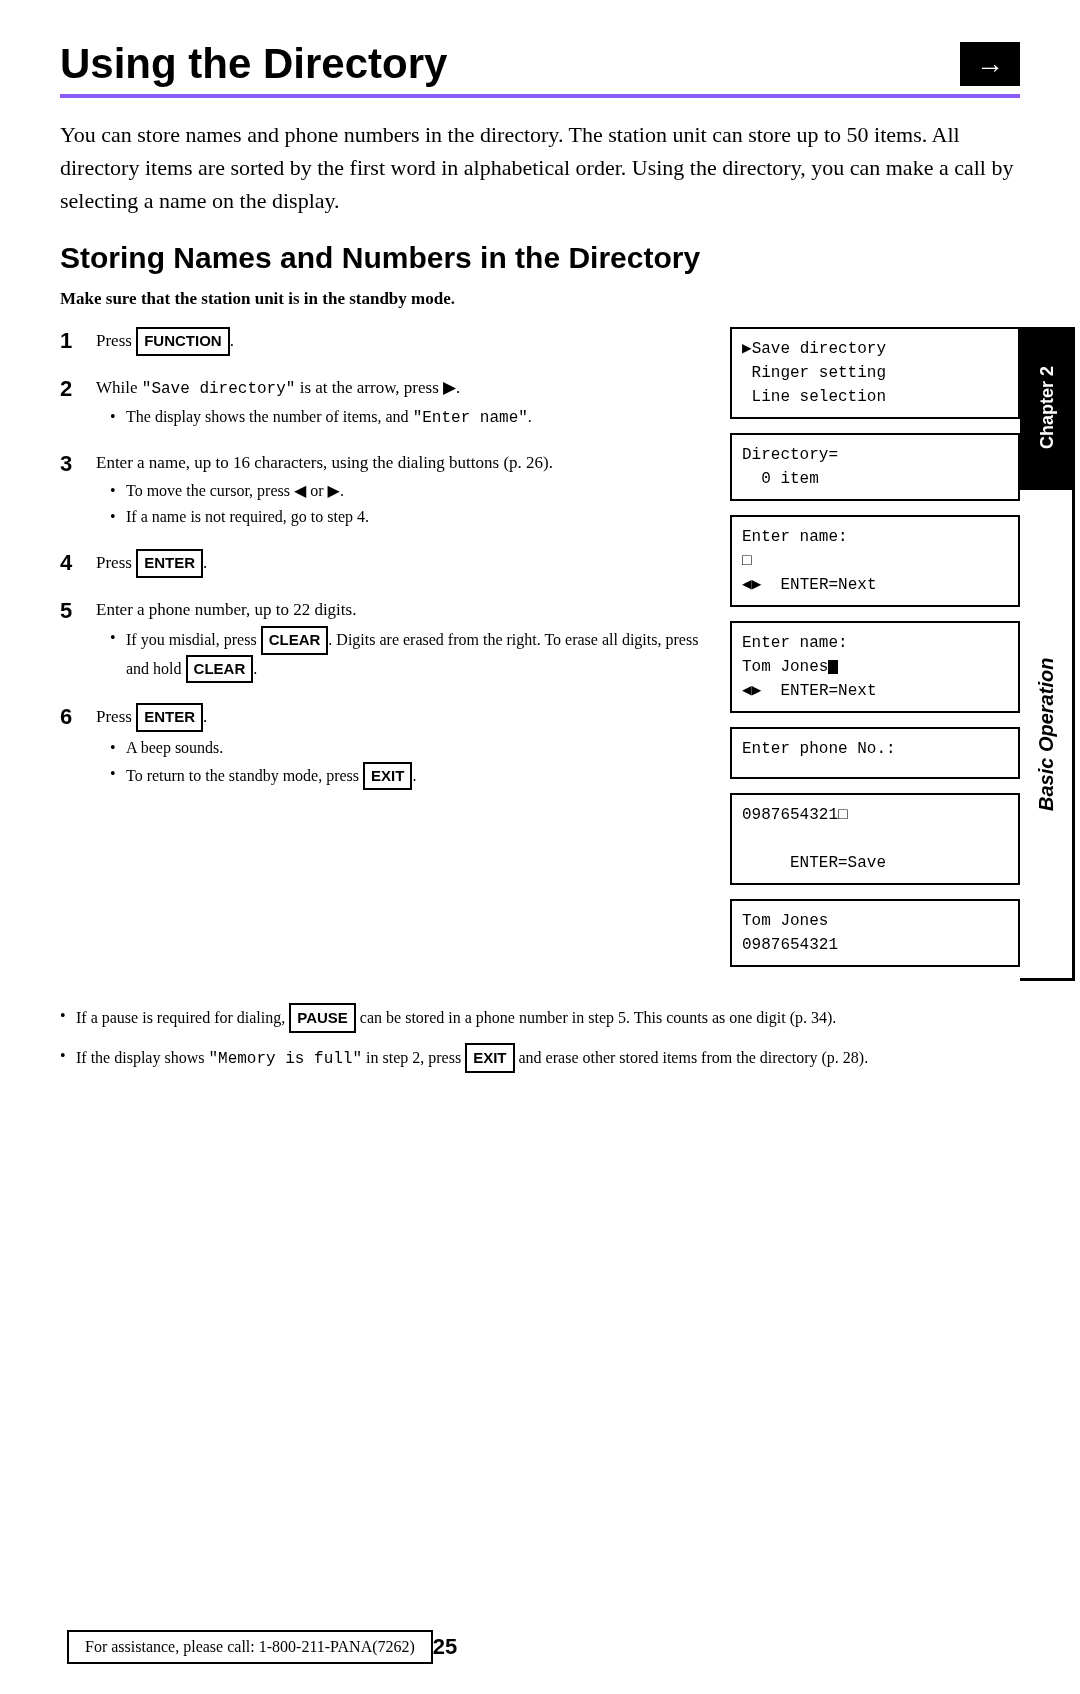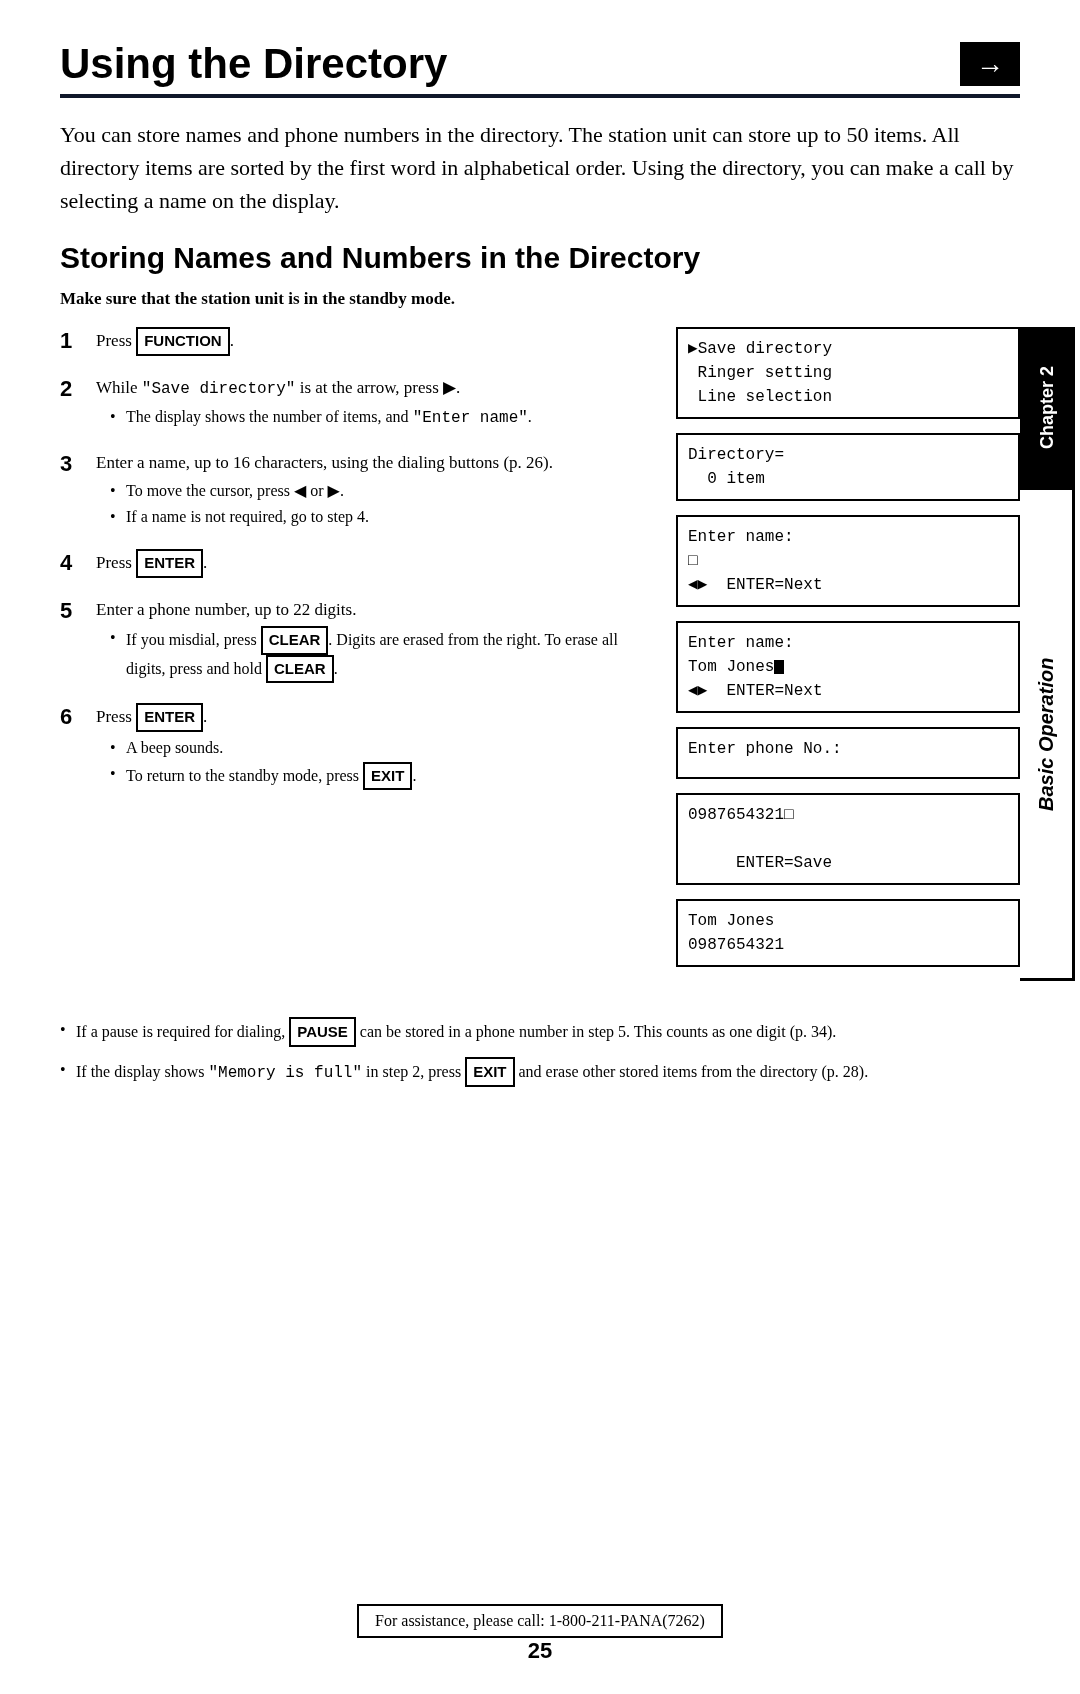--- a/index.html
+++ b/index.html
@@ -12,21 +12,21 @@
       min-height: 1694px;
       position: relative;
       padding: 40px 60px 60px 60px;
     }
 
     
     .header {
       display: flex;
       align-items: center;
       justify-content: space-between;
-      border-bottom: 4px solid #0f172a;
+      border-bottom: 4px solid #8b5cf6;
       padding-bottom: 6px;
       margin-bottom: 20px;
     }
 
     .page-title {
       font-size: 42px;
       font-weight: 900;
       font-family: Arial, Helvetica, sans-serif;
     }
 
@@ -68,21 +68,21 @@
       gap: 0;
       position: relative;
     }
 
     .steps-column {
       flex: 1;
       padding-right: 20px;
     }
 
     .right-column {
-      width: 344px;
+      width: 290px;
       display: flex;
       flex-direction: column;
       gap: 0;
       position: relative;
     }
 
     
     .chapter-tab-container {
       position: absolute;
       right: -55px;
@@ -199,47 +199,46 @@
       min-height: 60px;
     }
 
     .lcd-box .lcd-line {
       display: block;
       white-space: pre;
     }
 
     
     .bottom-notes {
-      margin-top: 36px;
+      margin-top: 22px;
       font-size: 16px;
       line-height: 1.6;
     }
 
     .bottom-notes .note {
       position: relative;
       padding-left: 16px;
       margin-bottom: 10px;
     }
 
     .bottom-notes .note::before {
       content: "•";
       position: absolute;
       left: 0;
     }
 
     
     .footer {
       position: absolute;
       bottom: 30px;
-      left: 60px;
+      left: 67px;
       right: 60px;
       display: flex;
-      justify-content: flex-end;
+      justify-content: flex-start;
       align-items: center;
-      flex-direction: column;
     }
 
     .footer-callout {
       border: 2px solid #000;
       padding: 6px 16px;
       font-size: 16px;
     }
 
     .footer-page {
       font-size: 22px;

